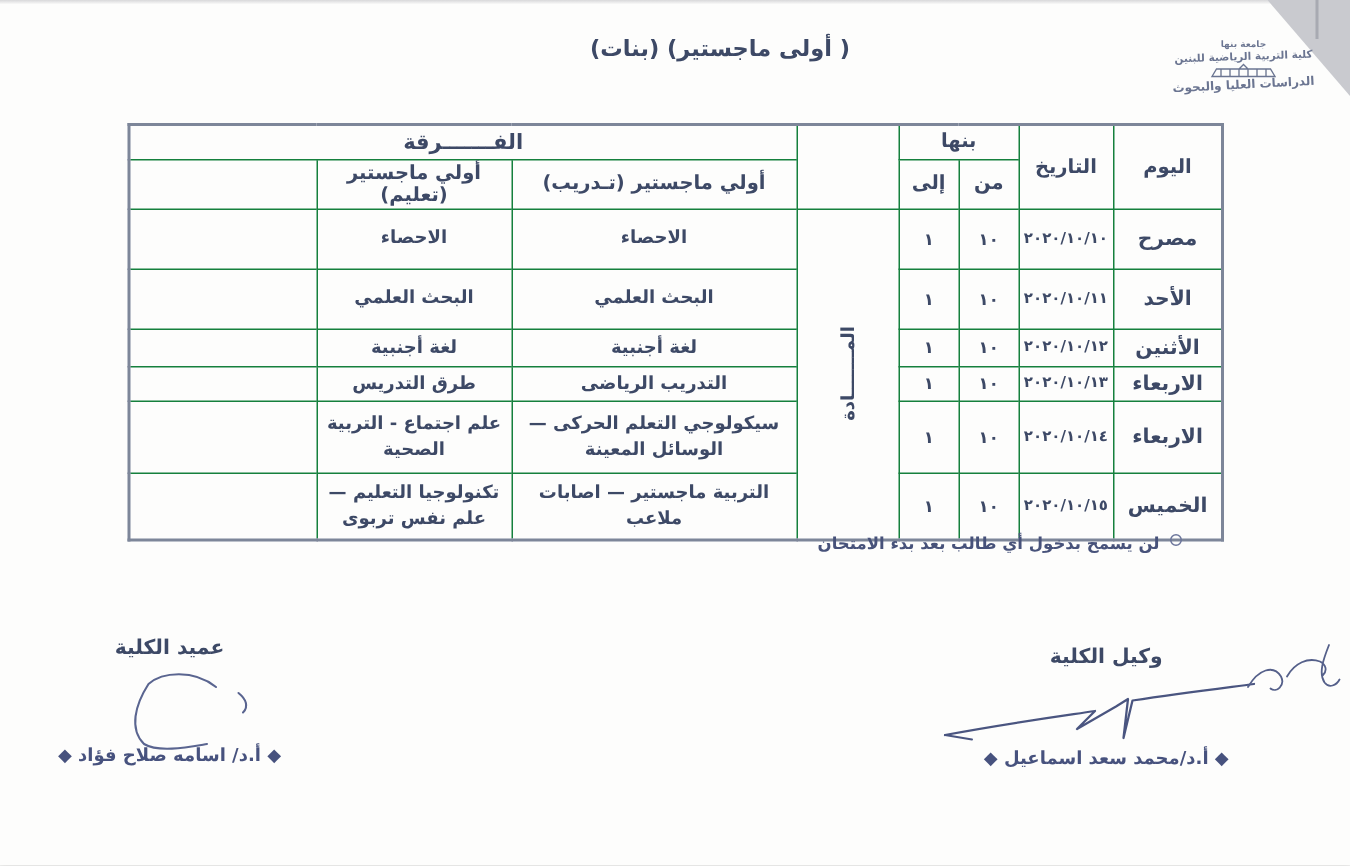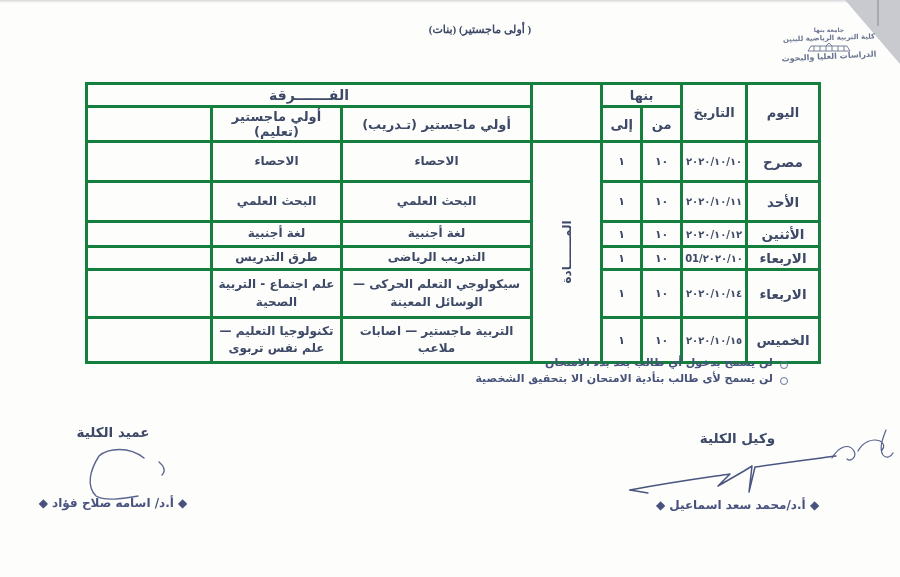--- a/index.html
+++ b/index.html
@@ -18,47 +18,47 @@
   .stamp{position:absolute;top:26px;right:12px;width:118px;text-align:center;
     color:#6b7591;direction:rtl;line-height:1.25;filter:blur(.3px);}
   .stamp .s1{font-size:6px;font-weight:bold;}
   .stamp .s2{font-size:7px;font-weight:bold;transform:rotate(-2deg);}
   .stamp .s3{font-size:8px;font-weight:bold;transform:rotate(-3deg);}
   .stamp svg{display:block;margin:0 auto;}
 
   
   .title{position:absolute;top:20px;left:160px;width:640px;text-align:center;direction:rtl;}
   .title .t1{font-size:17px;font-weight:bold;letter-spacing:.2px;}
-  .title .t2{font-size:11px;font-weight:bold;margin-top:3px;font-family:Liberation Serif, serif;}
+  .title .t2{font-size:15px;font-weight:bold;margin-top:3px;}
 
   
   table.sched{
     position:absolute;top:82px;left:85px;border-collapse:collapse;direction:rtl;
     table-layout:fixed;font-weight:bold;
   }
   table.sched td,table.sched th{
-    border:3px solid #15803d;padding:1px 2px;text-align:center;vertical-align:middle;
+    border:1px solid #15803d;padding:1px 2px;text-align:center;vertical-align:middle;
     overflow:hidden;
   }
   table.sched{border:2px solid #7d8699;}
   th.h{font-size:13px;font-weight:bold;}
   th.h-grade{font-size:14px;letter-spacing:1px;}
   td.c-day{font-size:13.5px;}
   td.c-date{font-size:10px;}
   td.c-num{font-size:11px;}
   td.c-subj{font-size:12px;line-height:1.45;}
   tr.hr1{height:23px;} tr.hr2{height:28px;}
   tr.r1{height:40px;} tr.r2{height:40px;} tr.r3{height:25px;}
   tr.r4{height:23px;} tr.r5{height:48px;} tr.r6{height:45px;}
   td.v-cell{padding:0;}
   .vtext{transform:rotate(-90deg);white-space:nowrap;font-size:12px;font-weight:bold;letter-spacing:1px;}
 
   
   .notes{position:absolute;top:356px;right:112px;direction:rtl;text-align:right;}
-  .note{display:flex;align-items:flex-end;gap:7px;margin-bottom:3px;font-size:11px;font-weight:bold;color:#47527a;margin-left:36px;}
+  .note{display:flex;align-items:flex-start;gap:7px;margin-bottom:3px;font-size:11px;font-weight:bold;color:#47527a;margin-left:36px;}
   .note .bullet{width:6px;height:6px;border:1.2px solid #6b759b;border-radius:50%;flex:0 0 auto;}
 
   
   .sig-block{position:absolute;text-align:center;direction:rtl;}
   .sig-title{font-size:13.5px;font-weight:bold;}
   .sig-name{font-size:12px;font-weight:bold;white-space:nowrap;color:#47527e;}
   .dean{top:424px;left:18px;width:190px;}
   .dean .sig-name{margin-top:-6px;}
   .vice{top:430px;left:610px;width:255px;}
   .sig-svg{display:block;margin:0 auto;}
@@ -137,21 +137,21 @@
       <td class="c-day">الأثنين</td>
       <td class="c-date">٢٠٢٠/١٠/١٢</td>
       <td class="c-num">١٠</td>
       <td class="c-num">١</td>
       <td class="c-subj">لغة أجنبية</td>
       <td class="c-subj">لغة أجنبية</td>
       <td></td>
     </tr>
     <tr class="r4">
       <td class="c-day">الاربعاء</td>
-      <td class="c-date">٢٠٢٠/١٠/01</td>
+      <td class="c-date">٢٠٢٠/١٠/١٣</td>
       <td class="c-num">١٠</td>
       <td class="c-num">١</td>
       <td class="c-subj">التدريب الرياضى</td>
       <td class="c-subj">طرق التدريس</td>
       <td></td>
     </tr>
     <tr class="r5">
       <td class="c-day">الاربعاء</td>
       <td class="c-date">٢٠٢٠/١٠/١٤</td>
       <td class="c-num">١٠</td>
@@ -169,24 +169,20 @@
       <td class="c-subj">تكنولوجيا التعليم — علم نفس تربوى</td>
       <td></td>
     </tr>
   </tbody>
     </table>
 
   <div class="notes">
     <div class="note">
       <span class="bullet"></span>
       <span>لن يسمح بدخول أي طالب بعد بدء الامتحان</span>
-    </div>
-    <div class="note">
-      <span class="bullet"></span>
-      <span>لن يسمح لأى طالب بتأدية الامتحان الا بتحقيق الشخصية</span>
     </div>
   </div>
 
   <div class="sig-block vice">
     <div class="sig-title">وكيل الكلية</div>
     <svg class="sig-svg" width="240" height="52" viewBox="0 0 240 52">
       <path d="M12 44 C55 36 85 32 112 28 L100 40 L126 25 L134 20 L131 46 L137 21 C170 16 195 13 218 10" fill="none" stroke="#4a5580" stroke-width="1.5" stroke-linecap="round" stroke-linejoin="round"></path>
       <path d="M12 44 L30 47" fill="none" stroke="#4a5580" stroke-width="1.3" stroke-linecap="round"></path>
     </svg>
     <div class="sig-name">◆ أ.د/محمد سعد اسماعيل ◆</div>

